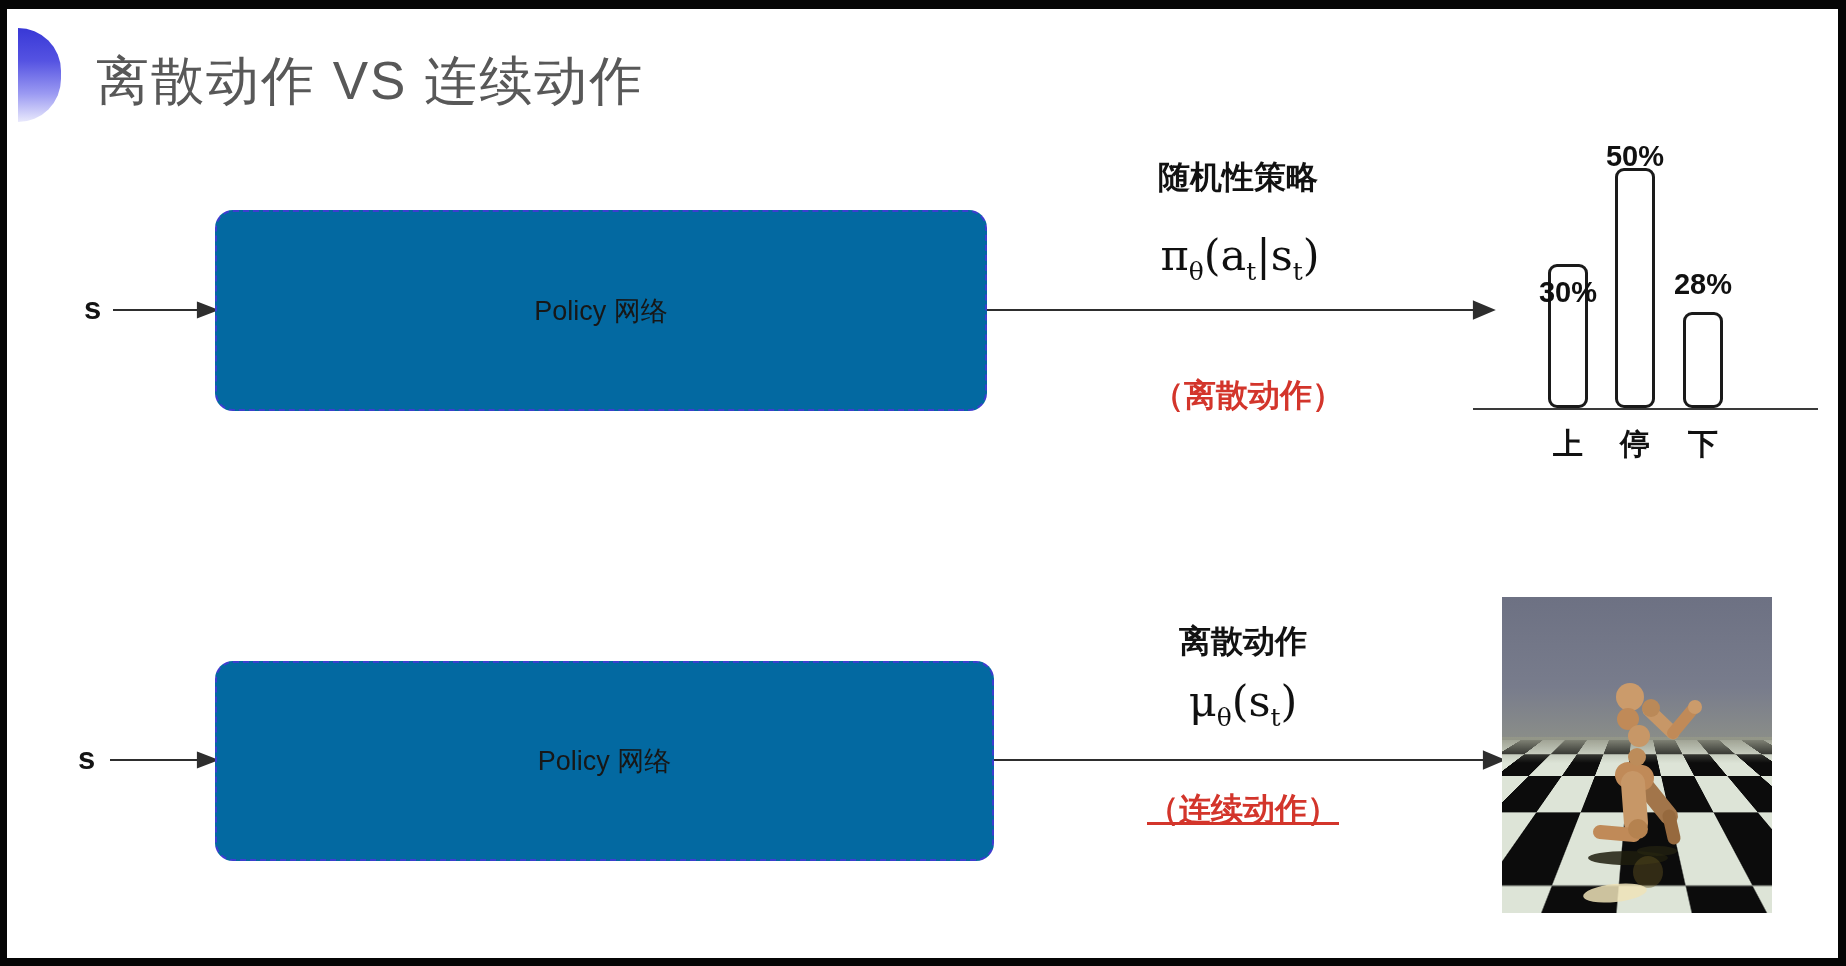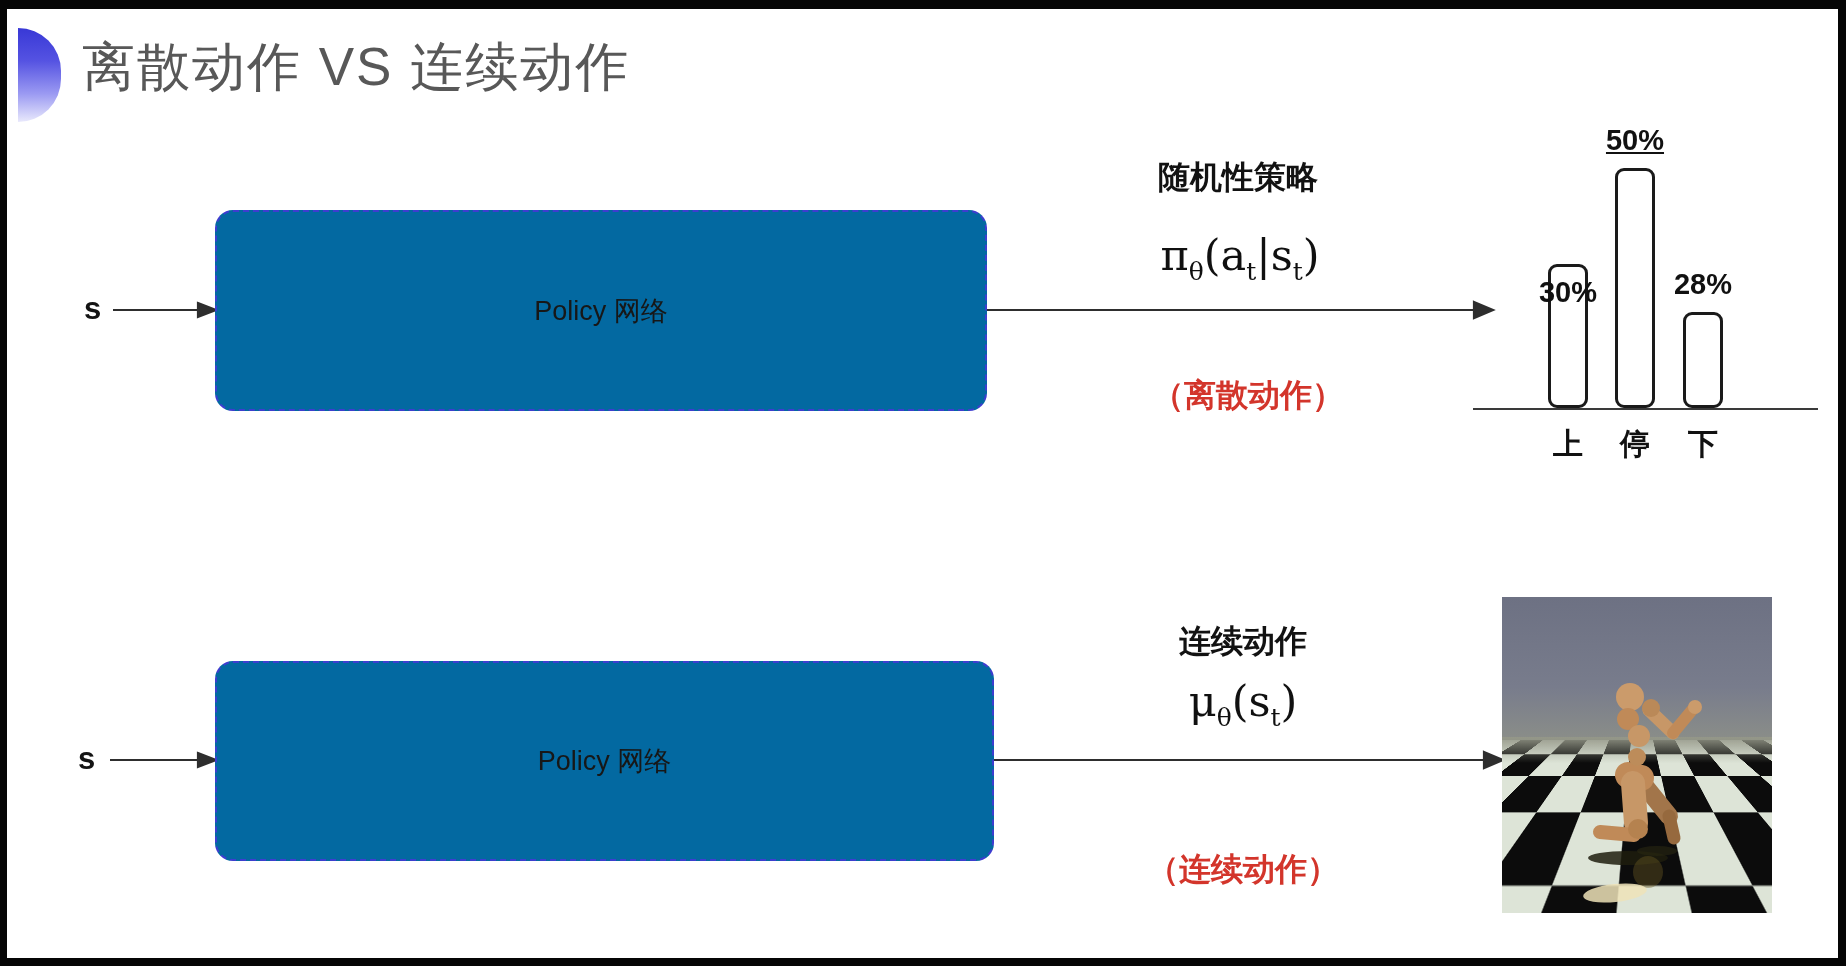--- a/index.html
+++ b/index.html
@@ -8,21 +8,21 @@
   .edge{position:absolute;background:#050505;}
   .edge.top{left:0;top:0;width:1846px;height:9px;}
   .edge.left{left:0;top:0;width:7px;height:966px;}
   .edge.right{right:0;top:0;width:8px;height:966px;}
   .edge.bottom{left:0;bottom:0;width:1846px;height:8px;}
 
   
   .title-bullet{position:absolute;left:18px;top:28px;width:43px;height:94px;
     border-radius:0 48px 48px 0;
     background:linear-gradient(180deg,#3838d6 0%,#5553e2 35%,#9b9af2 70%,#e9e9fc 100%);}
-  .page-title{position:absolute;left:80px;top:30px;margin:2px;font-size:53px;font-weight:500;
+  .page-title{position:absolute;left:80px;top:30px;margin:16px;font-size:53px;font-weight:500;
     color:#585858;letter-spacing:2px;white-space:nowrap;}
 
   
   .io-label{position:absolute;font-size:31px;font-weight:600;color:#141414;}
   .policy-box{position:absolute;border:2.5px dashed #3d3dcf;border-radius:18px;background:#0369a1;
     display:flex;align-items:center;justify-content:center;}
   .policy-box .box-text{font-size:27px;color:#171717;}
   .policy-type{position:absolute;width:380px;text-align:center;font-size:32px;font-weight:600;color:#121212;}
   .formula{position:absolute;width:380px;text-align:center;font-size:43px;color:#101010;
     font-family:"DejaVu Serif","Liberation Serif",serif;}
@@ -85,36 +85,36 @@
     <span>π</span><sub>θ</sub><span>(a</span><sub>t</sub><span>|s</span><sub>t</sub><span>)</span>
   </div>
   <div class="action-note" style="left:1058px;top:362px;margin-top:12px;">（离散动作）</div>
 
   <div id="prob-chart">
     <div class="axis"></div>
   <div class="bar" style="left: 75px; top: 166px; width: 40px; height: 144px;"></div>
       <div class="pct" style="left: 53px; top: 134px; margin-top: 44px;">30%</div>
       <div class="cat" style="left: 67px;">上</div>
       <div class="bar" style="left: 142px; top: 70px; width: 40px; height: 240px;"></div>
-      <div class="pct" style="left: 120px; top: 26px; text-decoration: underline;">50%</div>
+      <div class="pct" style="left: 120px; top: 42px;">50%</div>
       <div class="cat" style="left: 134px;">停</div>
       <div class="bar" style="left: 210px; top: 214px; width: 40px; height: 96px;"></div>
       <div class="pct" style="left: 188px; top: 170px;">28%</div>
       <div class="cat" style="left: 202px;">下</div>
     </div>
 
   <div class="io-label" style="left:78px;top:741px;">s</div>
   <div class="policy-box" style="left:215px;top:661px;width:775px;height:196px;">
     <span class="box-text">Policy 网络</span>
   </div>
-  <div class="policy-type" style="left:1053px;top:620px;">连续动作</div>
+  <div class="policy-type" style="left:1053px;top:620px;">离散动作</div>
   <div class="formula" style="left:1053px;top:676px;">
     <span>μ</span><sub>θ</sub><span>(s</span><sub>t</sub><span>)</span>
   </div>
-  <div class="action-note" style="left:1053px;top:848px;">（连续动作）</div>
+  <div class="action-note" style="left:1053px;top:788px;text-decoration:underline;">（连续动作）</div>
 
   <div class="mujoco">
     <div class="mj-sky"></div>
     <div class="mj-floor"></div>
     <div class="mj-haze"></div>
     <svg class="mj-svg" width="270" height="316" viewBox="0 0 270 316">
 
       <ellipse cx="126" cy="261" rx="40" ry="7" fill="#1e1d0e" opacity="0.85"></ellipse>
       <ellipse cx="155" cy="254" rx="20" ry="5" fill="#2a2812" opacity="0.6"></ellipse>
       <ellipse cx="146" cy="275" rx="15" ry="16" fill="#6b5a22" opacity="0.4"></ellipse>

